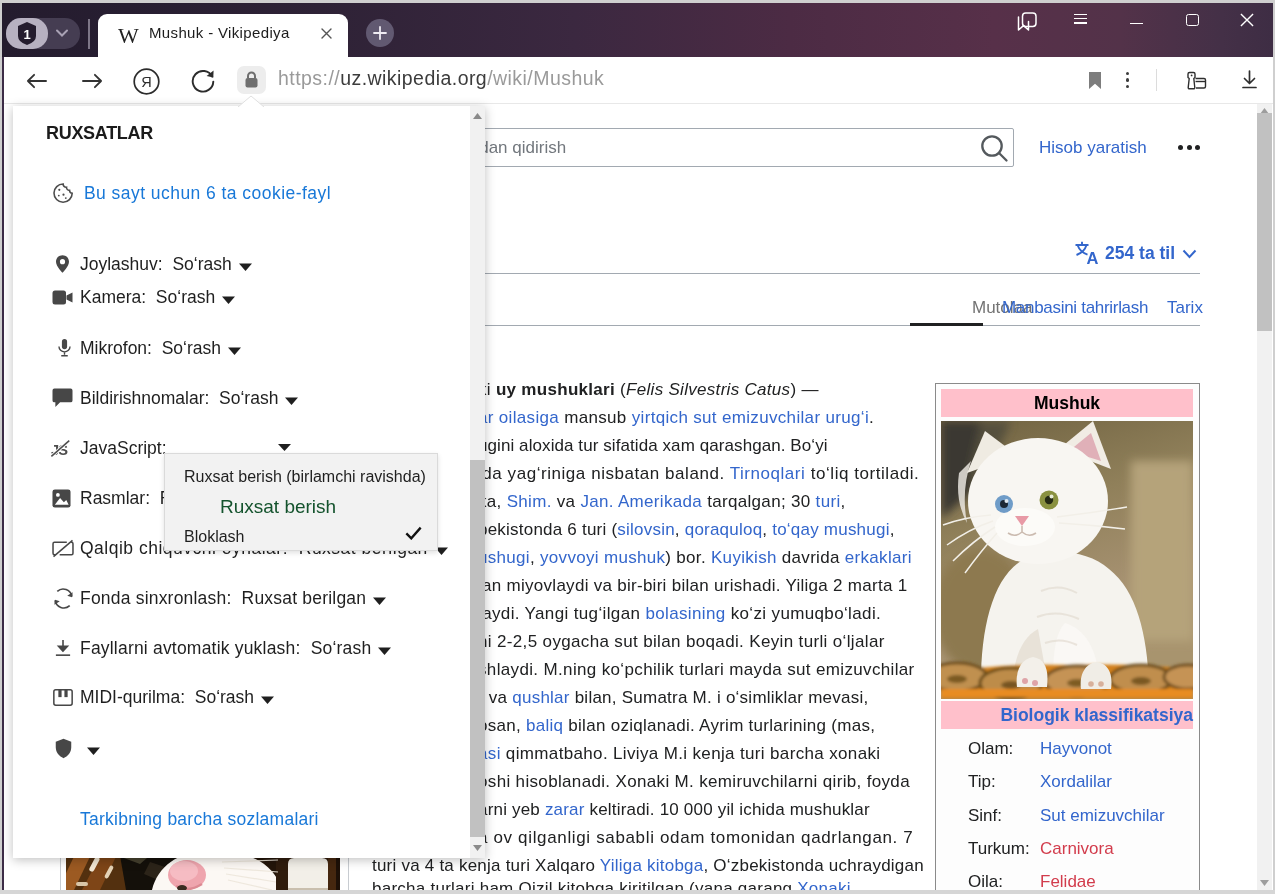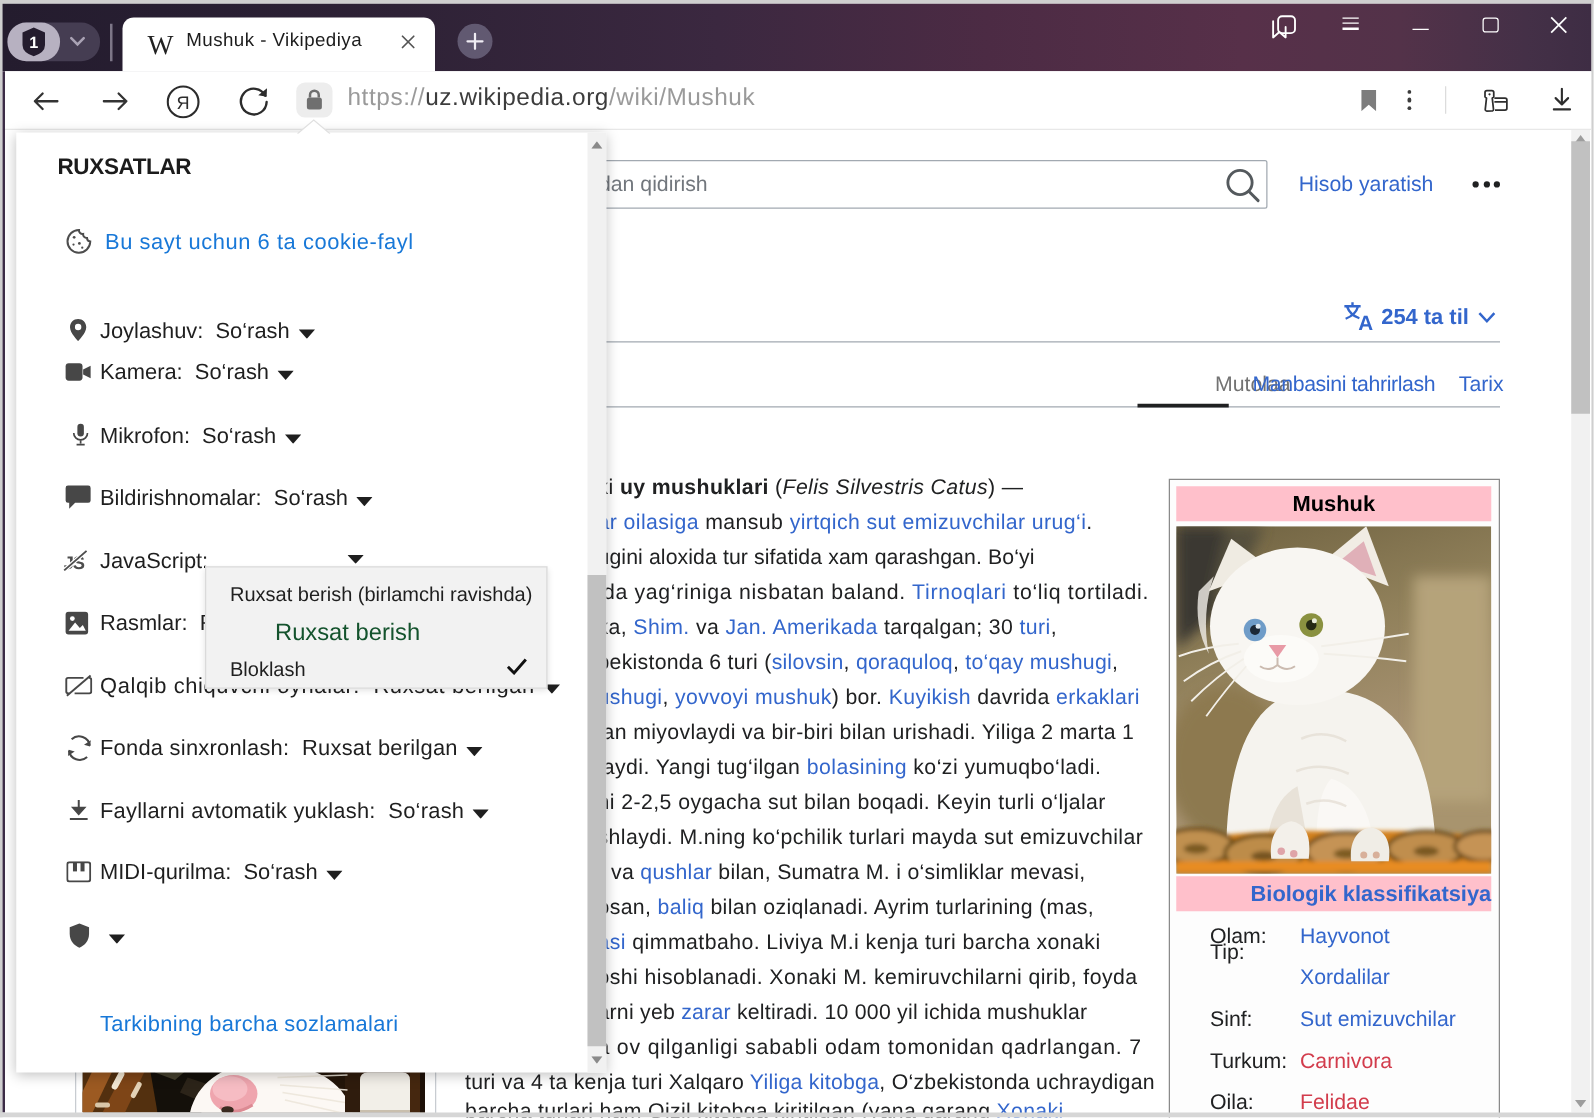--- a/index.html
+++ b/index.html
@@ -248,21 +248,21 @@
     <circle cx="108" cy="79" r="9.5" fill="#8a9140"></circle>
     <circle cx="108" cy="79" r="4.2" fill="#252a14"></circle>
     <circle cx="110.5" cy="75.5" r="2" fill="#e8ecd8"></circle>
     <path d="M74 95 L88 95 L81 105 Z" fill="#e89aa6"></path>
     <path d="M81 105 V111 M81 111 Q74 117 67 112 M81 111 Q88 117 95 112" stroke="#cbbbb0" stroke-width="1.6" fill="none"></path>
     <path d="M52 100 Q28 108 6 124 M54 106 Q32 120 12 140 M56 112 Q40 130 24 152 M50 94 Q24 96 2 104 M116 96 Q150 92 186 86 M118 102 Q152 104 184 108" stroke="#f2efe8" stroke-width="1.5" fill="none"></path>
   </svg>
   <div class="abs" style="left:941px;top:701px;width:252px;height:28px;background:#ffc0cb;text-align:right;font-size:17.5px;font-weight:bold;color:#3366cc;line-height:28px;">Biologik klassifikatsiya</div>
   <div class="abs" style="left:968px;top:739px;font-size:17px;color:#202122;">Olam:</div>
   <div class="abs wl" style="left:1040px;top:739px;font-size:17px;text-align:right;">Hayvonot</div>
-  <div class="abs" style="left:968px;top:752px;font-size:17px;color:#202122;">Tip:</div>
+  <div class="abs" style="left:968px;top:772px;font-size:17px;color:#202122;">Tip:</div>
   <div class="abs wl" style="left:1040px;top:772px;font-size:17px;">Xordalilar</div>
   <div class="abs" style="left:968px;top:806px;font-size:17px;color:#202122;">Sinf:</div>
   <div class="abs wl" style="left:1040px;top:806px;font-size:17px;">Sut emizuvchilar</div>
   <div class="abs" style="left:968px;top:839px;font-size:17px;color:#202122;">Turkum:</div>
   <div class="abs rl" style="left:1040px;top:839px;font-size:17px;">Carnivora</div>
   <div class="abs" style="left:968px;top:872px;font-size:17px;color:#202122;">Oila:</div>
   <div class="abs rl" style="left:1040px;top:872px;font-size:17px;">Felidae</div>
 
   <div class="abs" style="left:1257px;top:104px;width:15px;height:786px;background:#f1f1f1;">
     <svg class="abs" style="left:3px;top:4px;" width="9" height="6" viewBox="0 0 9 6">

